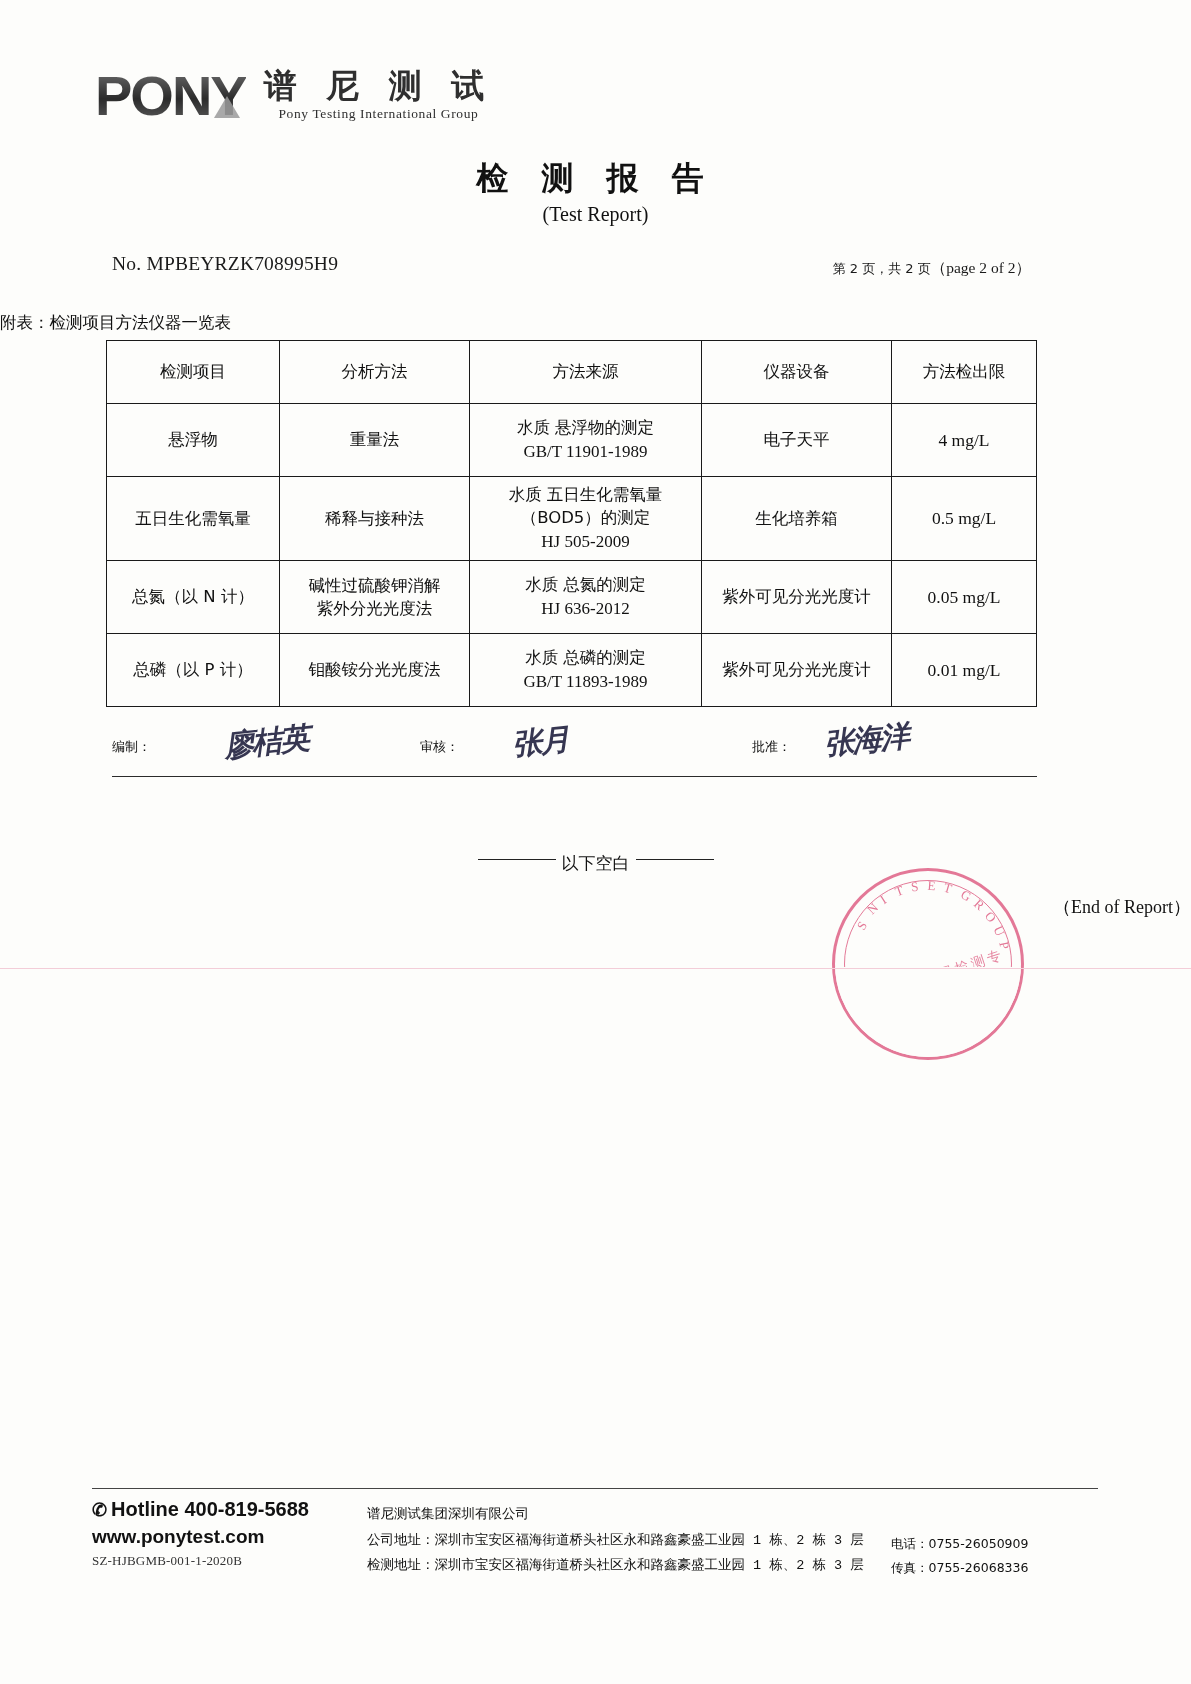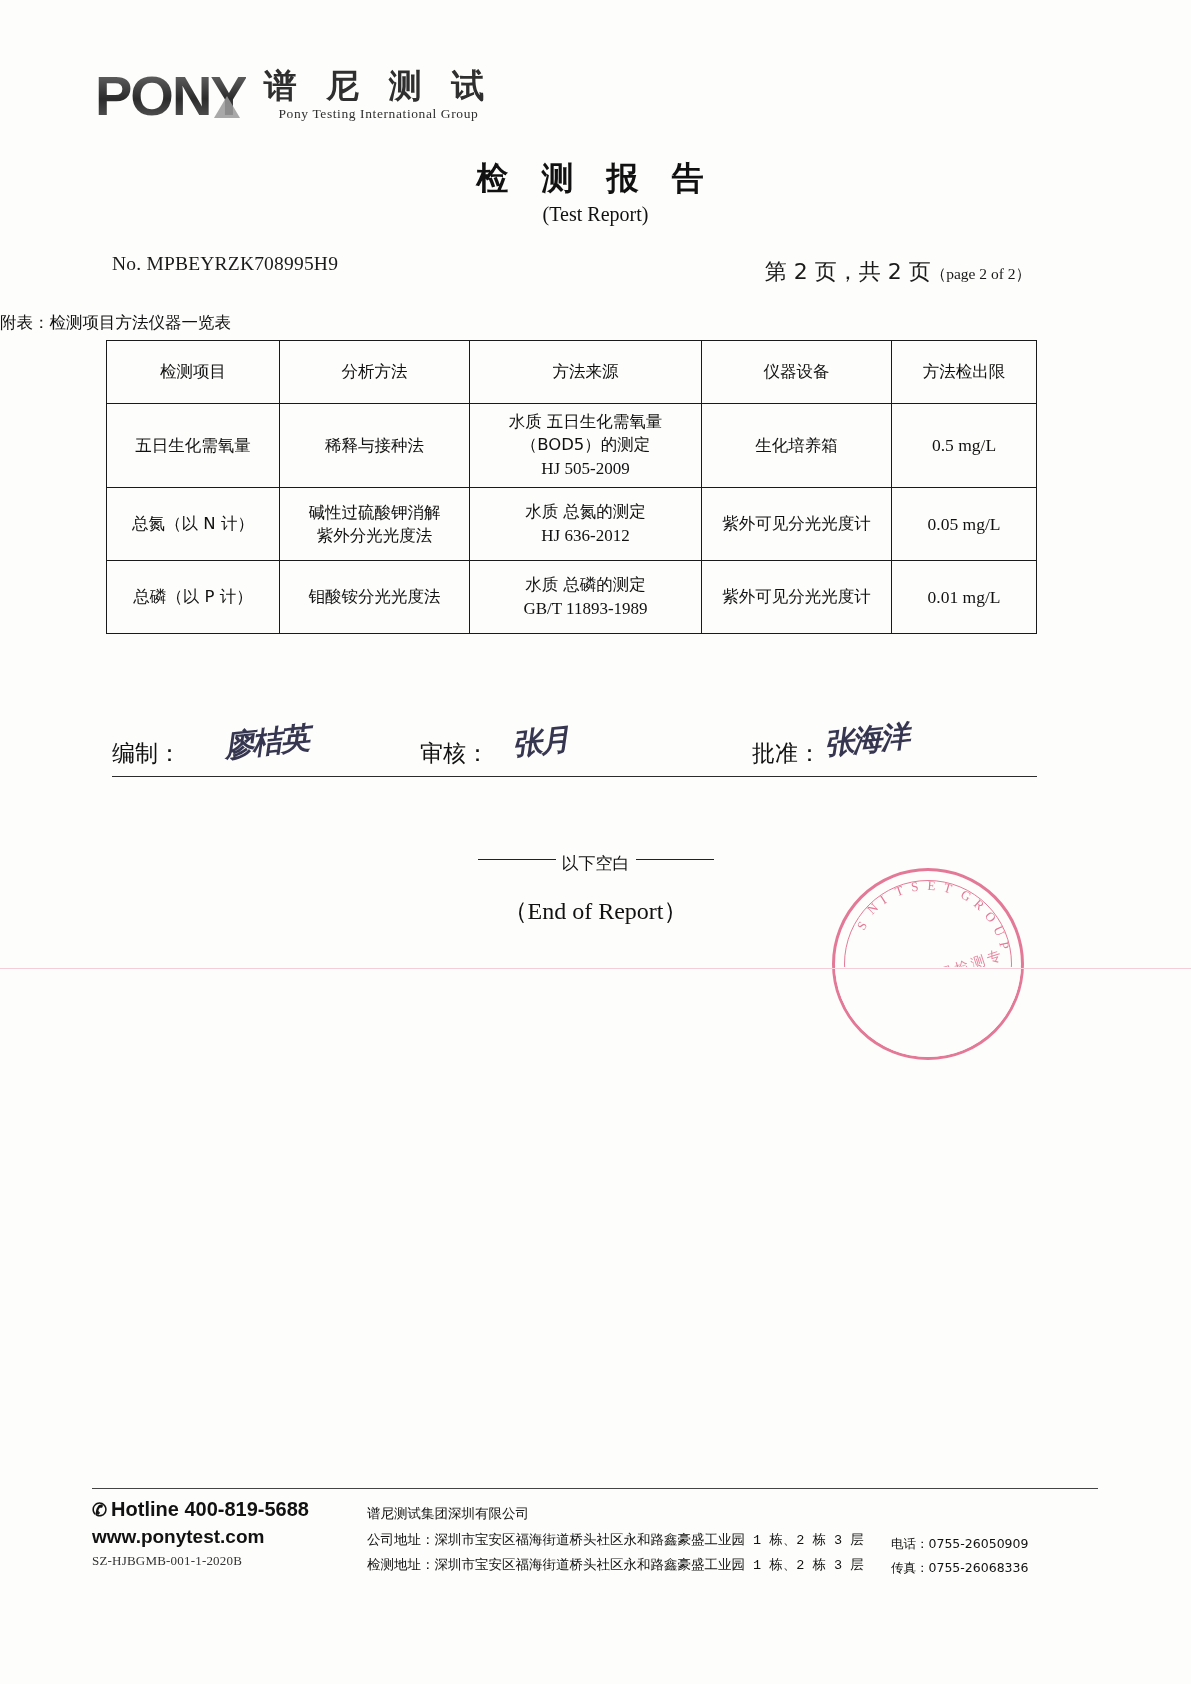--- a/index.html
+++ b/index.html
@@ -109,21 +109,21 @@
     font-size: 19.5px;
     letter-spacing: .2px;
   }
   .page-no {
     position: absolute;
     right: 160px;
     top: 257px;
     font-size: 18px;
     white-space: nowrap;
   }
-  .page-no .cn { font-family: "DejaVu Sans", sans-serif; font-size: 22px;}
+  .page-no .cn { font-family: "DejaVu Sans", sans-serif; font-size: 13px;}
   .page-no .en { font-size: 15.5px; }
 
   
   .appendix-caption {
     position: absolute;
     top: 312px;
     left: 0;
     width: 100%;
     text-align: left;
     font-family: "DejaVu Sans", sans-serif;
@@ -164,21 +164,21 @@
   .sig-row {
     position: absolute;
     left: 112px;
     top: 720px;
     width: 925px;
     height: 60px;
   }
   .sig-label {
     position: absolute;
     font-family: "DejaVu Sans", sans-serif;
-    font-size: 23px;
+    font-size: 13px;
     color: #111;
     top: 18px;
   }
   .sig-label.l1 { left: 0; }
   .sig-label.l2 { left: 308px; }
   .sig-label.l3 { left: 640px; }
   .sig-hand {
     position: absolute;
     font-family: "DejaVu Serif", serif;
     font-style: italic;
@@ -218,22 +218,22 @@
     vertical-align: middle;
     margin: 0 6px;
     position: relative;
     top: -5px;
   }
   .end-en {
     position: absolute;
     top: 895px;
     left: 0;
     width: 100%;
-    text-align: center;
-    font-size: 24px;
+    text-align: right;
+    font-size: 18px;
     color: #111;
   }
 
   
   .stamp {
     position: absolute;
     left: 832px;
     top: 868px;
     width: 186px;
     height: 186px;
@@ -396,20 +396,30 @@
     <thead>
       <tr>
         <th>检测项目</th>
         <th>分析方法</th>
         <th>方法来源</th>
         <th>仪器设备</th>
         <th>方法检出限</th>
       </tr>
     </thead>
     <tbody>
+      <tr>
+        <td>悬浮物</td>
+        <td>重量法</td>
+        <td>
+          <div>水质  悬浮物的测定</div>
+          <div class="ser">GB/T 11901-1989</div>
+        </td>
+        <td>电子天平</td>
+        <td class="num">4 mg/L</td>
+      </tr>
       <tr>
         <td>五日生化需氧量</td>
         <td>稀释与接种法</td>
         <td>
           <div>水质  五日生化需氧量</div>
           <div>（BOD5）的测定</div>
           <div class="ser">HJ 505-2009</div>
         </td>
         <td>生化培养箱</td>
         <td class="num">0.5 mg/L</td>

